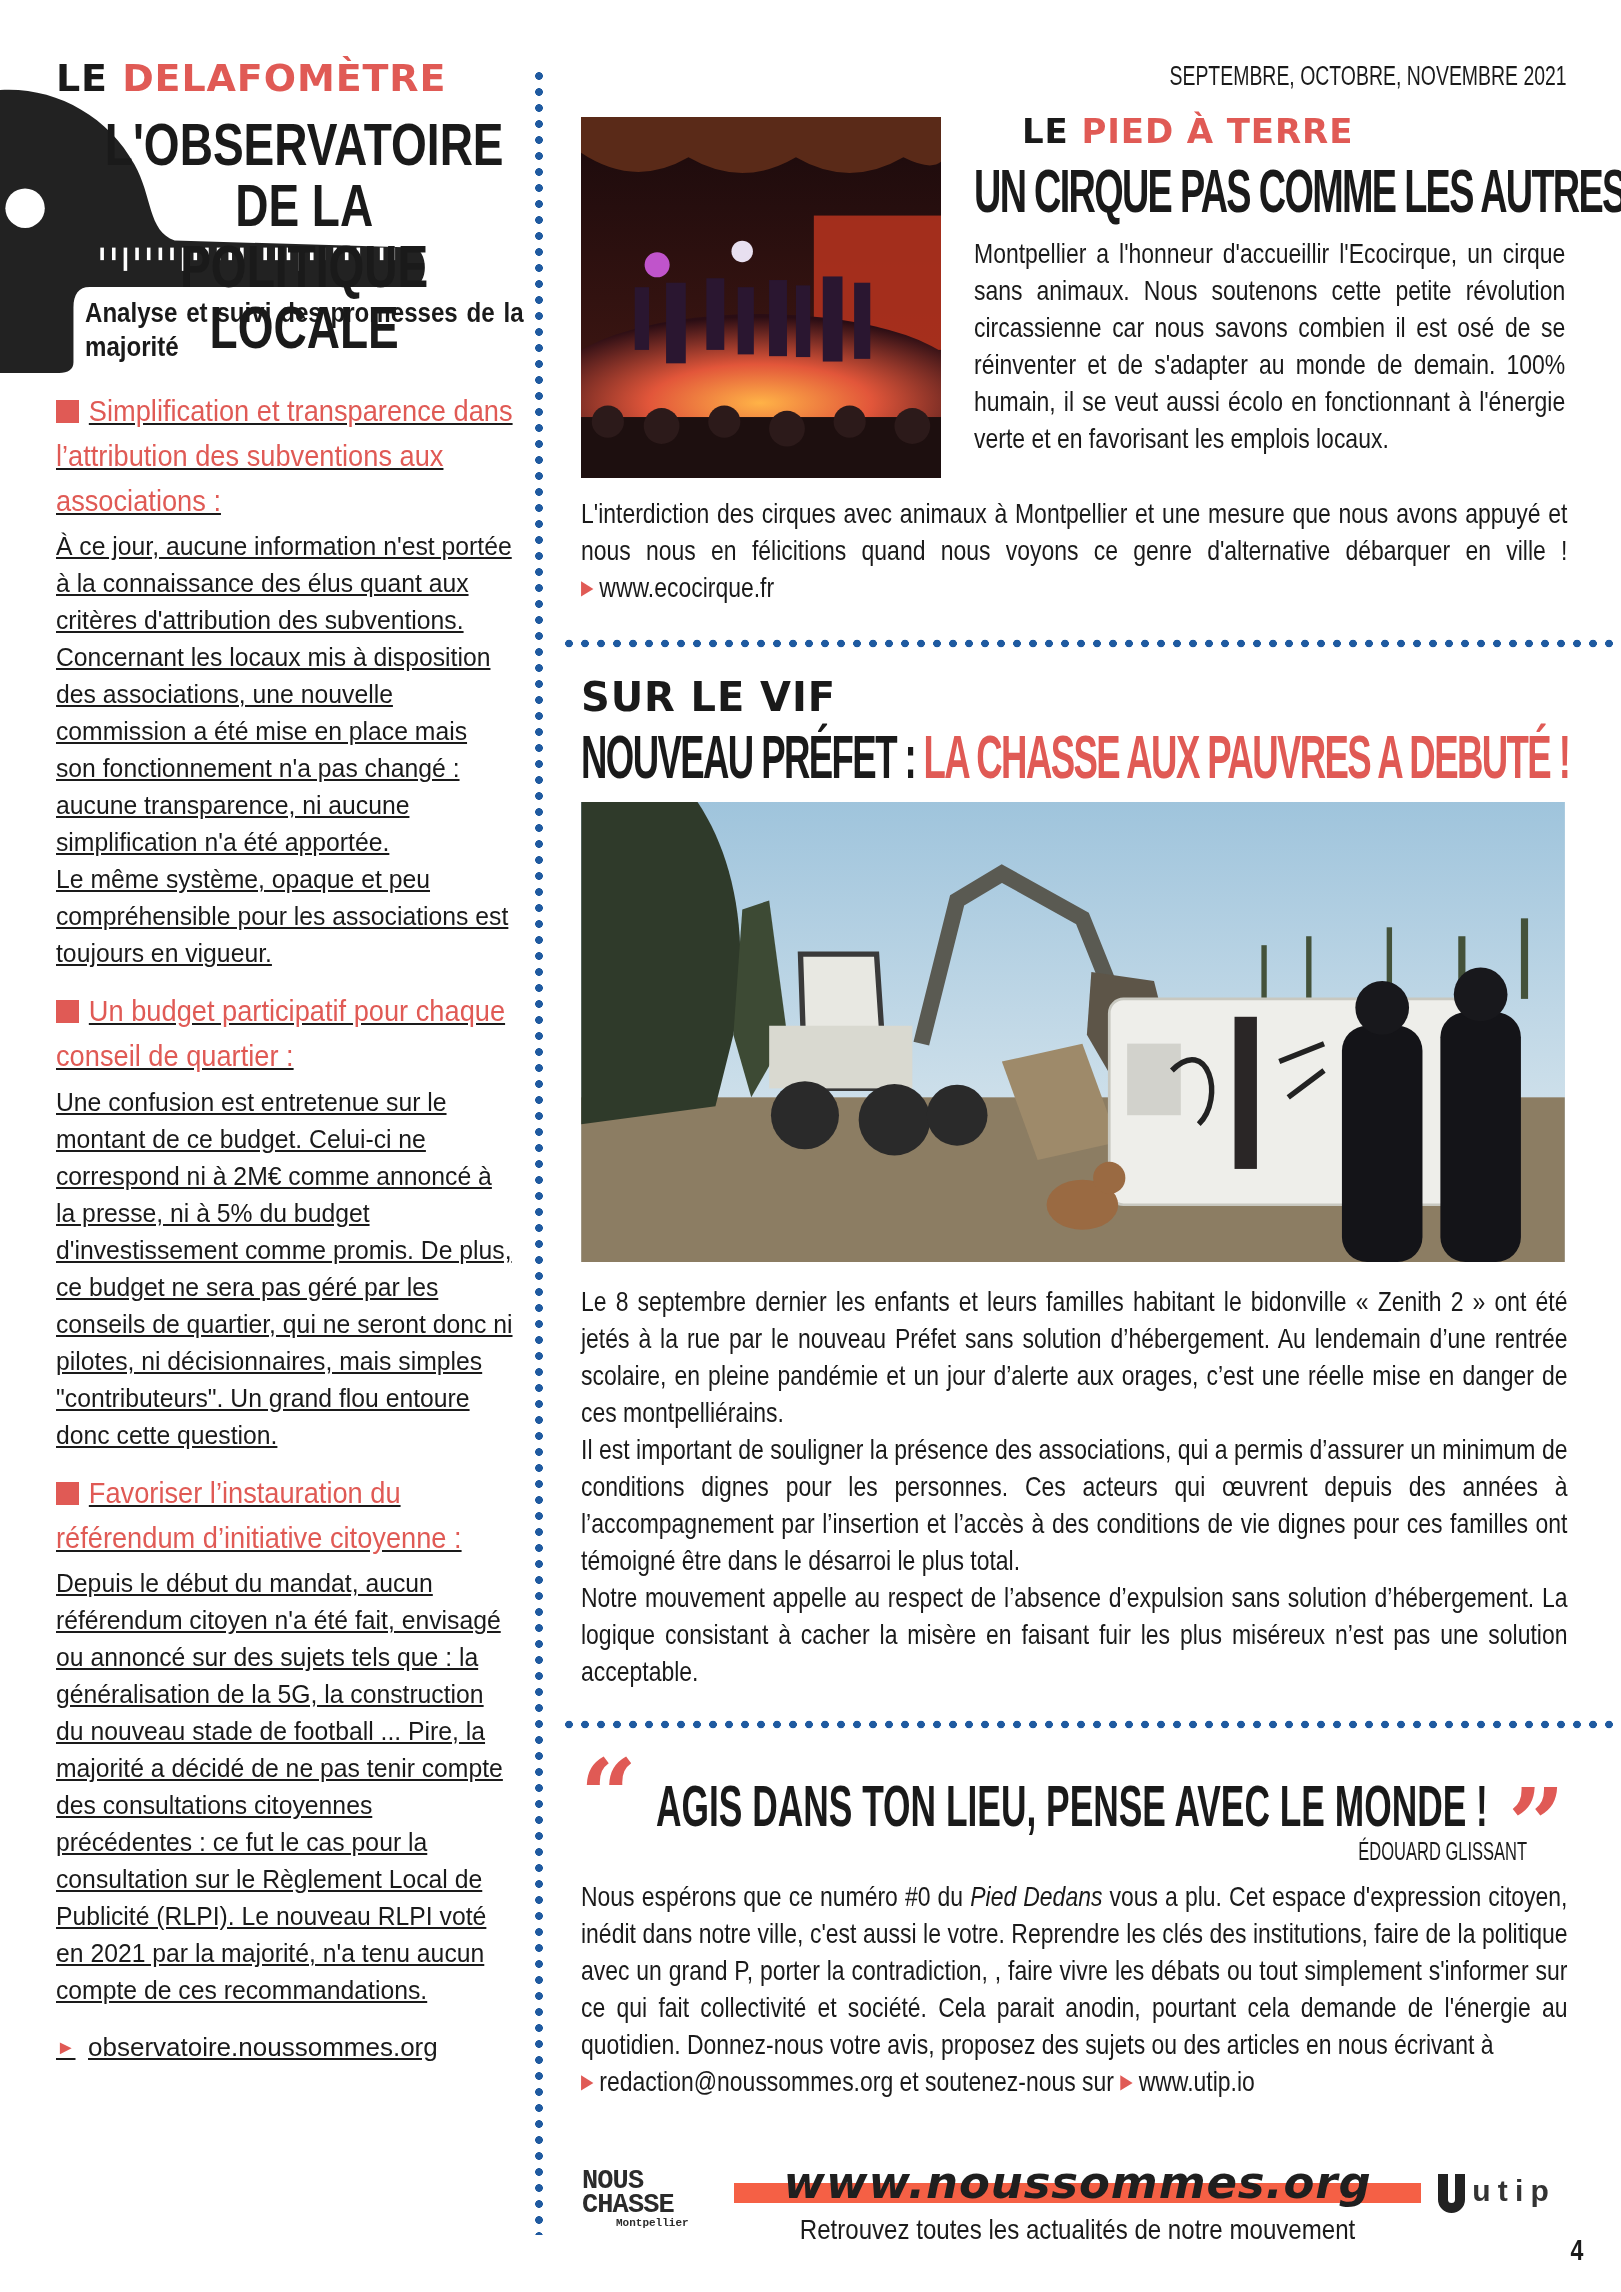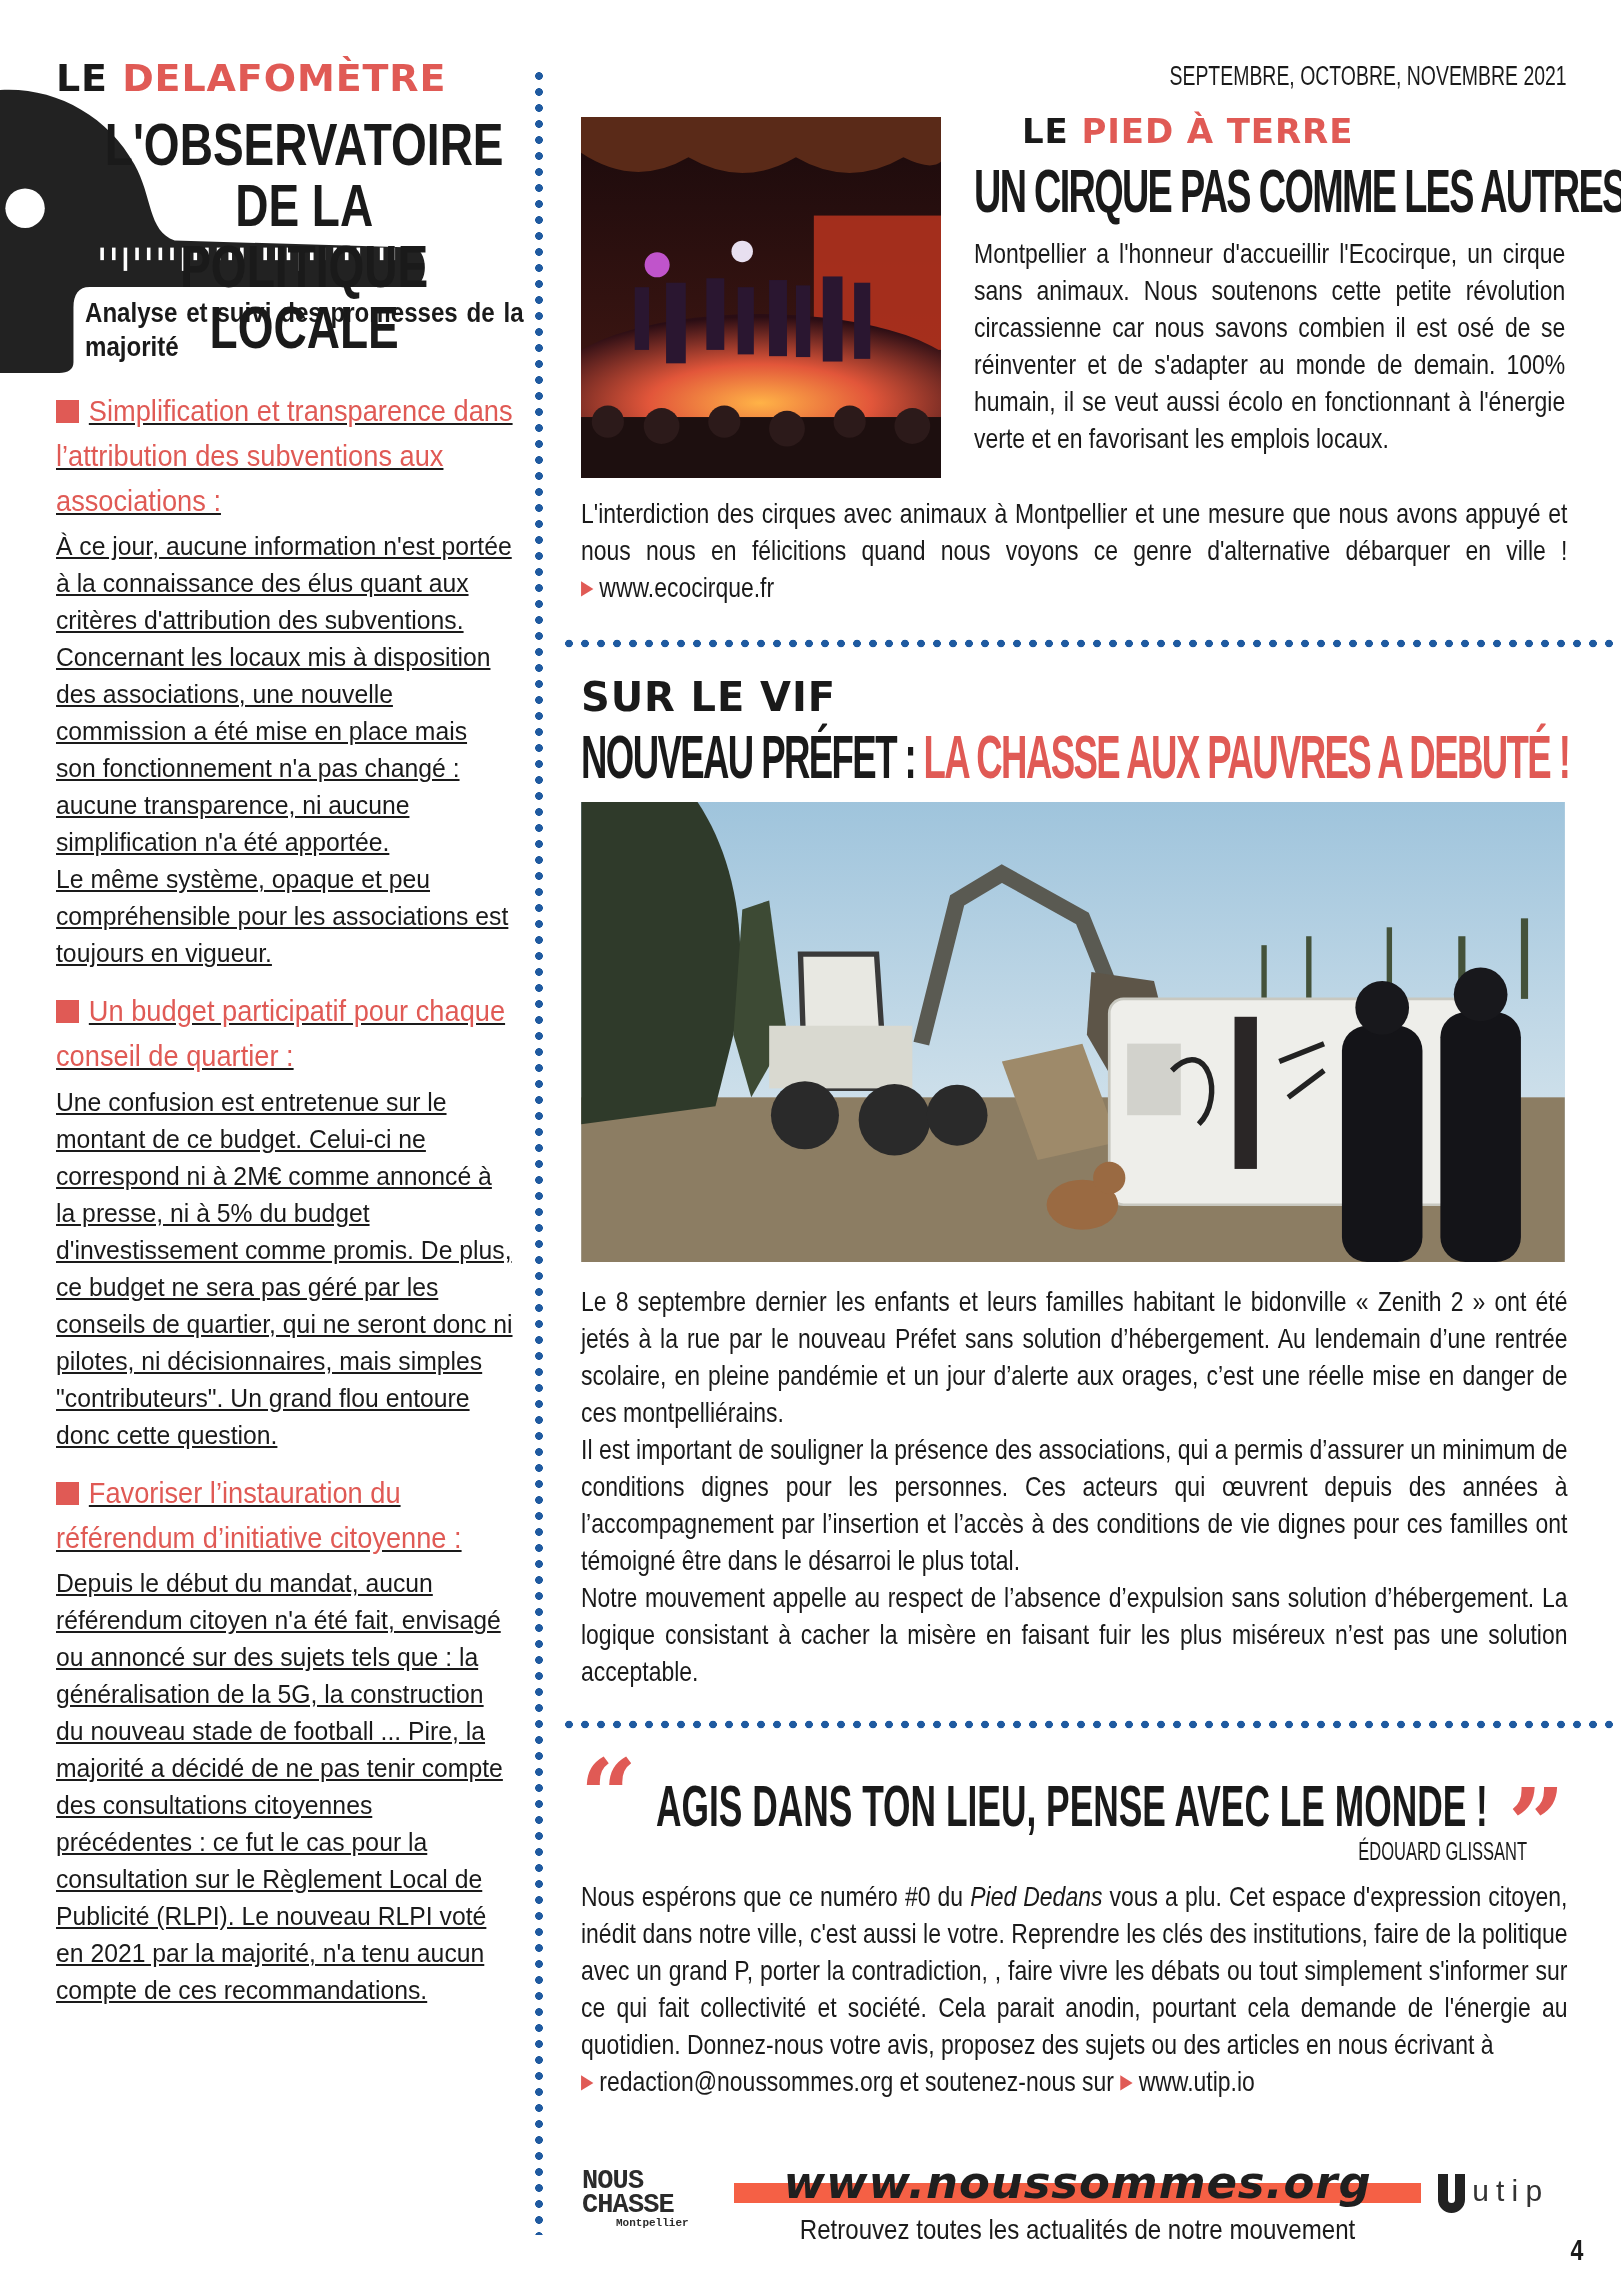--- a/index.html
+++ b/index.html
@@ -49,21 +49,21 @@
   #edito-body { left:581px; top:1878px; width:1203px; }
   #edito-body em { font-style:italic; }
   .inline-arrow { color:#e05a55; font-size:19.7px; vertical-align:2.7px; margin:0 7.2px 0 0; }
 
   
   #ns-logo { left:582px; top:2169px; font-family:Liberation Mono, monospace; font-weight:bold; color:#2b2b2b; font-size:27px; line-height:24px; letter-spacing:-0.9px; }
   #ns-logo .city { display:block; font-size:11px; line-height:12.5px; margin-left:34px; letter-spacing:0; }
   #site-bar { left:734px; top:2183px; width:687px; height:19.7px; background:#f56045; }
   #site-url { left:734px; top:2157px; width:687px; text-align:center; font-family:"DejaVu Sans", sans-serif; font-weight:bold; font-size:45px; line-height:52px; color:#1f1f1f; letter-spacing:0.9px;font-style:italic; }
   #site-tagline { left:734px; top:2214px; width:687px; text-align:center; font-size:28px; line-height:32px; transform:scaleX(0.86); transform-origin:center top; }
-  #utip-logo { left:1438px; top:2174px; }
+  #utip-logo { left:1438px; top:2174px;font-weight:bold; }
   #utip-logo .u { display:inline-block; width:27px; height:39px; border:10.7px solid #222; border-top:none; border-radius:0 0 19.7px 19.7px; vertical-align:top; box-sizing:border-box; }
   #utip-logo .t { display:inline-block; font-size:30px; letter-spacing:7.2px; color:#333; vertical-align:top; margin-left:7.2px; }
   #page-number { left:1569px; top:2234px; font-size:29px; font-weight:bold; transform:scaleX(0.8); }
 </style>
 </head>
 <body>
 
 <svg id="logo-svg" viewBox="0 0 480 330">
   <path d="M0,12 C60,8 120,40 150,95 C170,130 165,170 195,180 L460,188 C478,188 480,230 460,232 L100,232 C88,232 82,240 82,255 L82,316 C82,324 76,328 66,328 L0,328 Z" fill="#222222"></path>
   <circle cx="28" cy="144" r="22" fill="#ffffff"></circle>
@@ -115,20 +115,23 @@
 Le même système, opaque et peu compréhensible pour les associations est toujours en vigueur.</p>
   </div>
   <div>
     <p class="promise-heading"><span class="sq"></span><span>Un budget participatif pour chaque conseil de quartier :</span></p>
     <p class="promise-body">Une confusion est entretenue sur le montant de ce budget. Celui-ci ne correspond ni à 2M€ comme annoncé à la presse, ni à 5% du budget d'investissement comme promis. De plus, ce budget ne sera pas géré par les conseils de quartier, qui ne seront donc ni pilotes, ni décisionnaires, mais simples "contributeurs". Un grand flou entoure donc cette question.</p>
   </div>
   <div>
     <p class="promise-heading"><span class="sq"></span><span>Favoriser l’instauration du référendum d’initiative citoyenne :</span></p>
     <p class="promise-body">Depuis le début du mandat, aucun référendum citoyen n'a été fait, envisagé ou annoncé sur des sujets tels que : la généralisation de la 5G, la construction du nouveau stade de football ... Pire, la majorité a décidé de ne pas tenir compte des consultations citoyennes précédentes : ce fut le cas pour la consultation sur le Règlement Local de Publicité (RLPI). Le nouveau RLPI voté en 2021 par la majorité, n'a tenu aucun compte de ces recommandations.</p>
   </div>
+  <div class="link-row">
+    <span class="arrow">►</span><span>observatoire.noussommes.org</span>
+  </div>
 </div>
 
 <div class="abs vdots"></div>
 <div class="abs hdots" id="div1"></div>
 <div class="abs hdots" id="div2"></div>
 
 <div class="abs cond" id="issue-date">SEPTEMBRE, OCTOBRE, NOVEMBRE 2021</div>
 
 <div class="abs" id="circus-photo" title="Troupe de l'Ecocirque sur scène">
   <svg width="360" height="361" viewBox="0 0 402 403">

